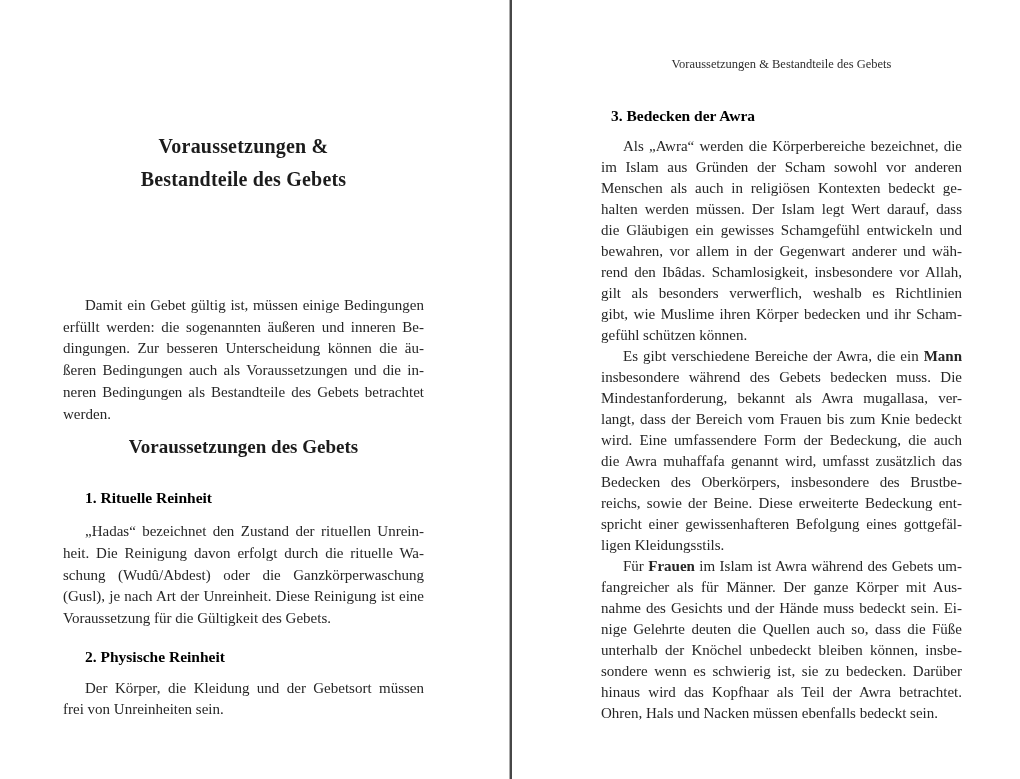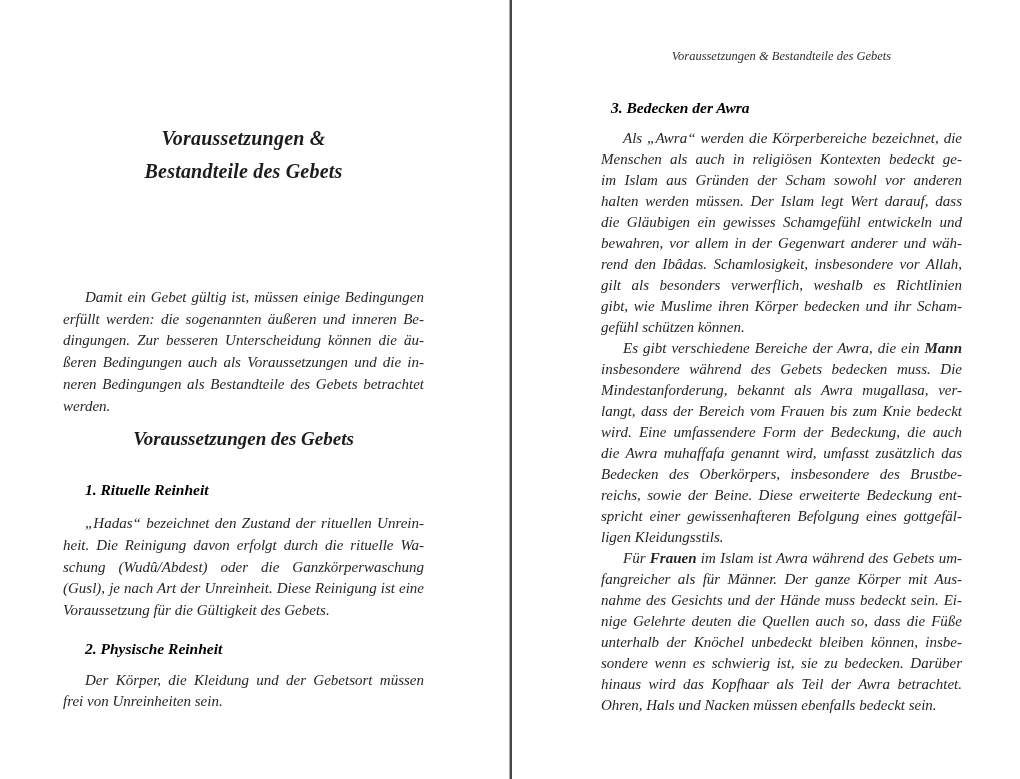--- a/index.html
+++ b/index.html
@@ -10,25 +10,24 @@
     color: #262626;
     position: relative;
     overflow: hidden;
   }
   .spread-divider {
     position: absolute; left: 509px; top: 0;
     width: 3px; height: 779px;
     background: linear-gradient(to right, #ababab 0, #ababab 1px, #474747 1px, #474747 3px);
   }
   .page {
-    position: absolute; top: 4px;
+    position: absolute; top: 12px;
     width: 361px; height: 726px;
     box-sizing: border-box;
     overflow: hidden;
-    font-style: italic;
   }
   #left-page  { left: 63px;  padding-top: 118px; }
   #right-page { left: 601px; padding-top: 93px; }
 
   .book-title {
     text-align: center;
     font-weight: bold;
     font-size: 20px; line-height: 33px;
     color: #1c1c1c;
     white-space: pre-line;
@@ -125,22 +124,22 @@
 
 <div class="spread-divider"></div>
 
 <div class="page" id="right-page">
   <div class="running-head">Voraussetzungen &amp; Bestandteile des Gebets</div>
 
   <div class="subheading sub-3">3. Bedecken der Awra</div>
 
   <div class="para para-awra">
       <div class="line"><span>Als „Awra“ werden die Körperbereiche bezeichnet, die</span></div>
+      <div class="line"><span>im Islam aus Gründen der Scham sowohl vor anderen</span></div>
       <div class="line"><span>Menschen als auch in religiösen Kontexten bedeckt ge-</span></div>
-      <div class="line"><span>im Islam aus Gründen der Scham sowohl vor anderen</span></div>
       <div class="line"><span>halten werden müssen. Der Islam legt Wert darauf, dass</span></div>
       <div class="line"><span>die Gläubigen ein gewisses Schamgefühl entwickeln und</span></div>
       <div class="line"><span>bewahren, vor allem in der Gegenwart anderer und wäh-</span></div>
       <div class="line"><span>rend den Ibâdas. Schamlosigkeit, insbesondere vor Allah,</span></div>
       <div class="line"><span>gilt als besonders verwerflich, weshalb es Richtlinien</span></div>
       <div class="line"><span>gibt, wie Muslime ihren Körper bedecken und ihr Scham-</span></div>
       <div class="line last"><span>gefühl schützen können.</span></div>
     </div>
 
   <div class="para">

